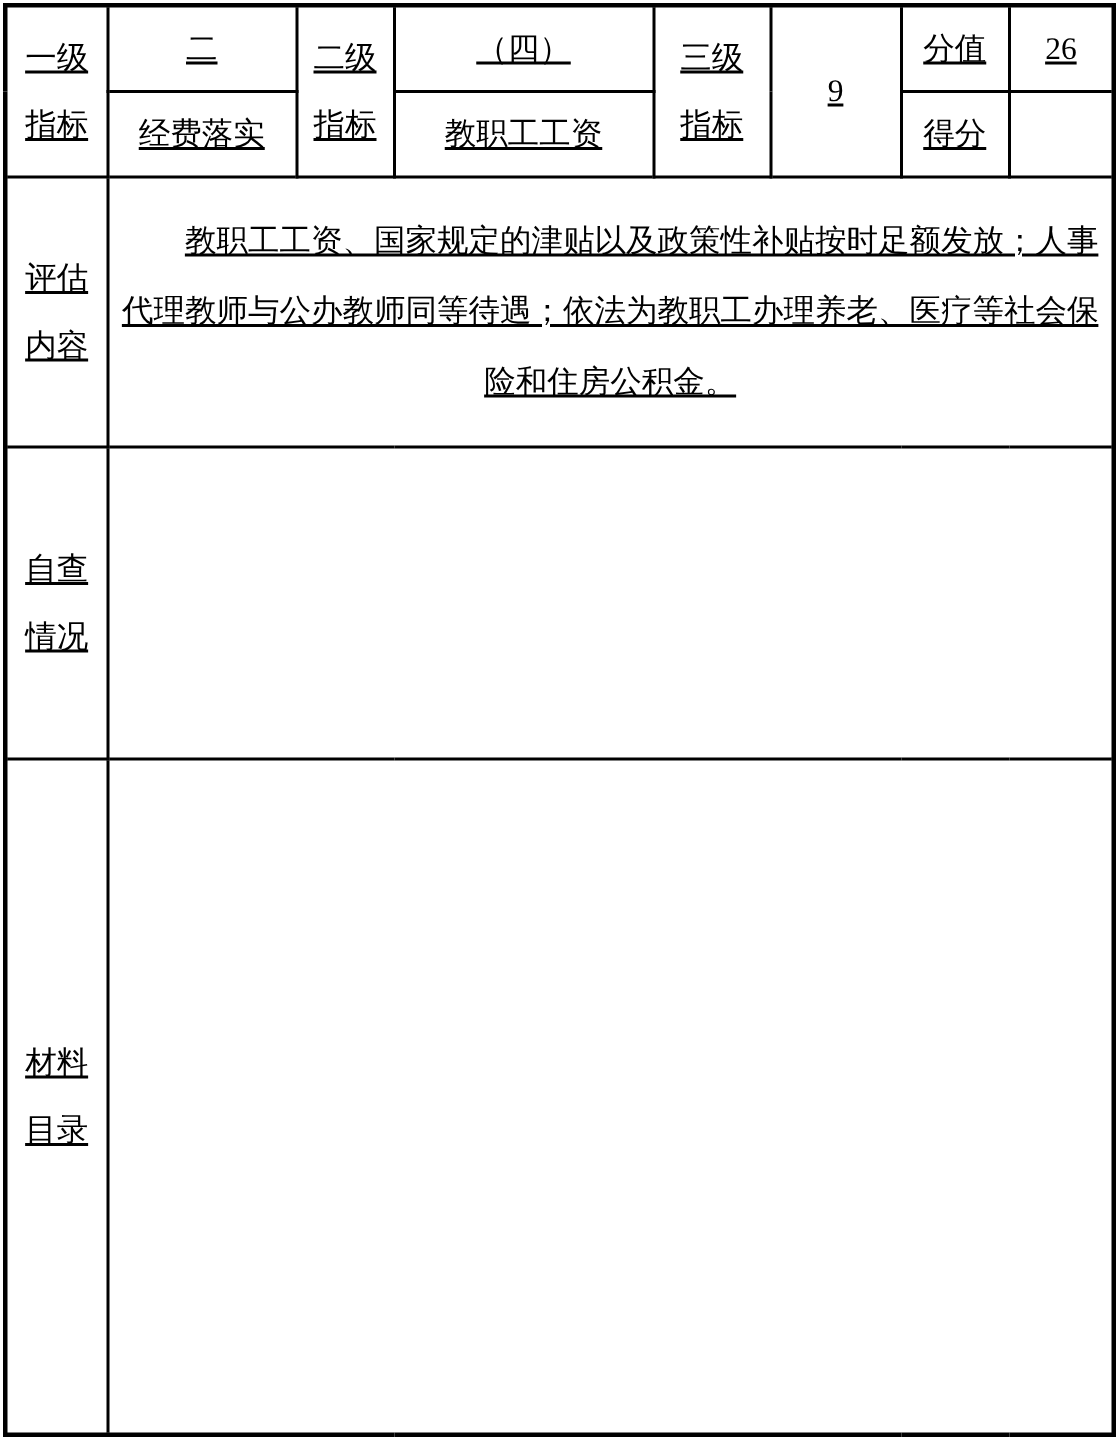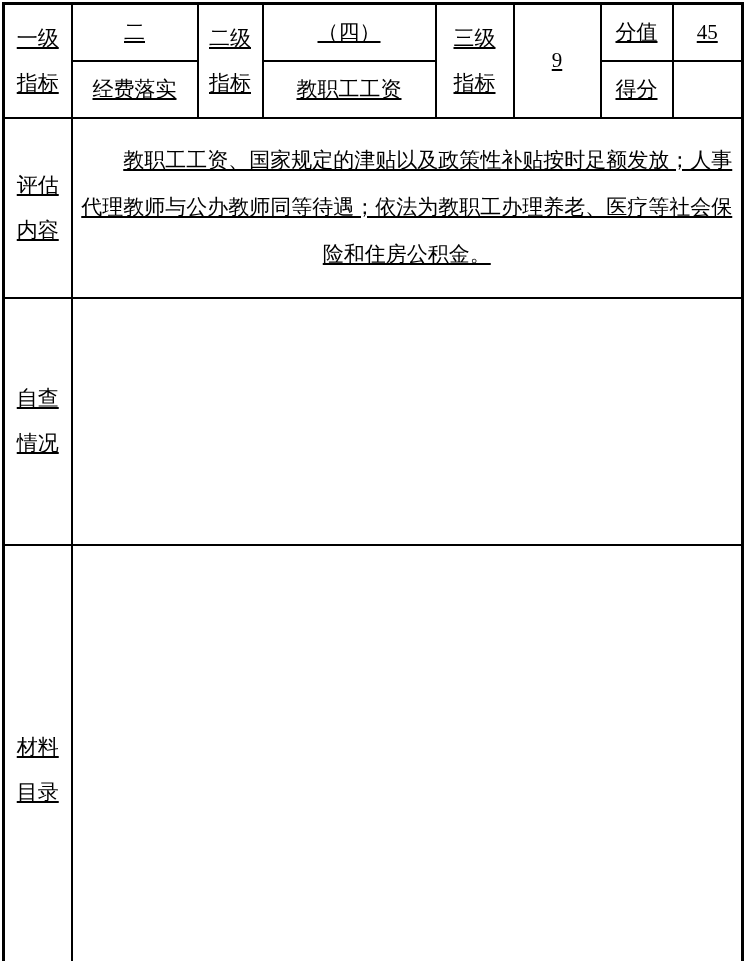--- a/index.html
+++ b/index.html
@@ -26,21 +26,21 @@
     border: 2px solid #000000;
     text-align: center;
     vertical-align: middle;
     font-size: 21px;
     padding: 0;
     overflow: hidden;
     background: #ffffff;
   }
   tr.hdr  { height: 57px; }
   tr.r-eval { height: 180px; }
-  tr.r-self { height: 247px; }
+  tr.r-self { height: 208px; }
   tr.r-mat  { height: 451px; }
   td.lbl2 div { line-height: 45px; }
   td.num { font-size: 25px; }
   td.content-cell {
     text-align: left;
     vertical-align: middle;
     line-height: 47px;
     padding: 0 8px 0 6px;
     text-indent: 42px;
     margin-left: 16px;
@@ -73,21 +73,21 @@
           <div>二级</div>
           <div>指标</div>
         </td>
         <td>（四）</td>
         <td class="lbl2" rowspan="2">
           <div>三级</div>
           <div>指标</div>
         </td>
         <td class="num" rowspan="2">9</td>
         <td>分值</td>
-        <td class="num">45</td>
+        <td class="num">26</td>
       </tr>
       <tr class="hdr">
         <td>经费落实</td>
         <td>教职工工资</td>
         <td>得分</td>
         <td class="blank-cell"></td>
       </tr>
       <tr class="r-eval">
         <td class="lbl2">
           <div>评估</div>

